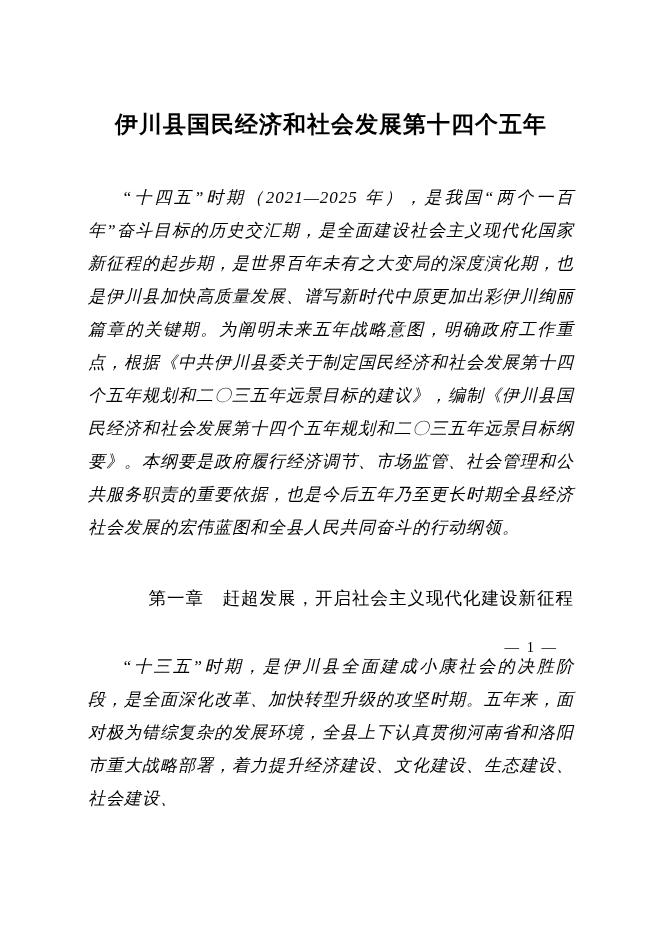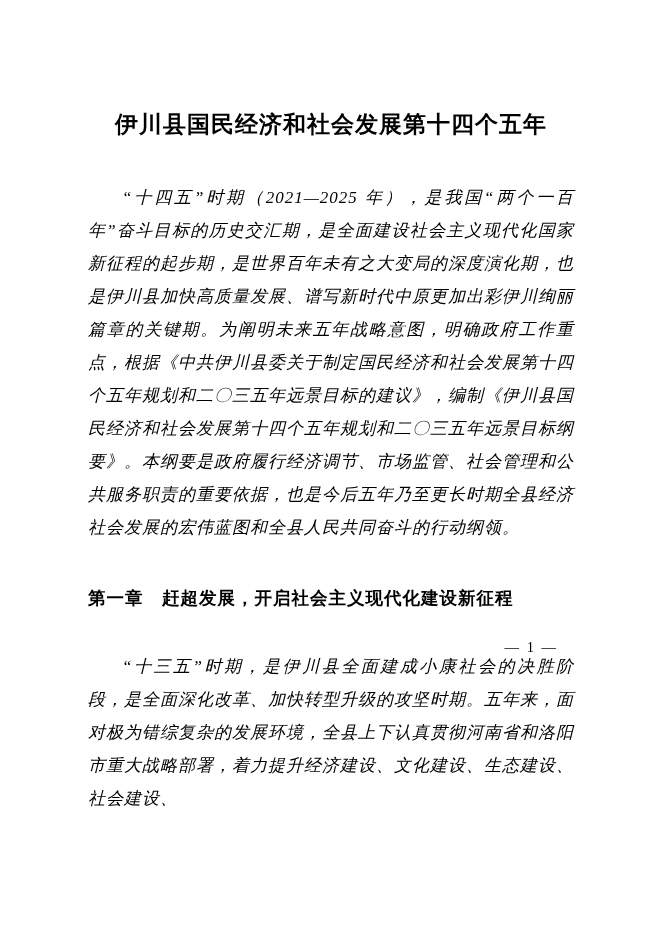--- a/index.html
+++ b/index.html
@@ -33,22 +33,22 @@
   .body-para {
     font-size: 17px;
     line-height: 33px;
     text-align: justify;
     text-indent: 2em;
     letter-spacing: 1px;
     font-style: italic;
   }
 
   .chapter-heading {
-    text-align: left;
-    font-weight: bold;
+    text-align: right;
+    font-weight: normal;
     font-size: 17.5px;
     line-height: 24px;
     letter-spacing: 1px;
     margin-top: 42px;
     margin-bottom: 40px;
   }
 
   .page-number {
     position: absolute;
     right: 104px;

